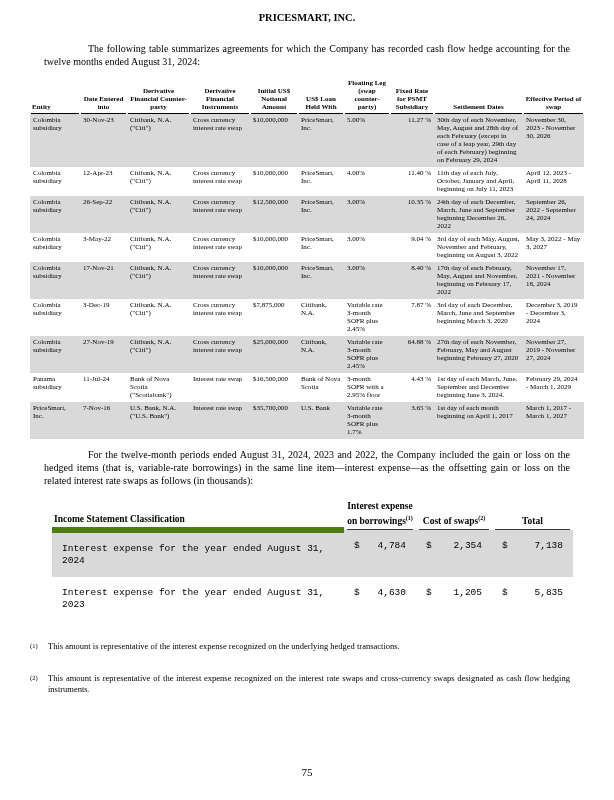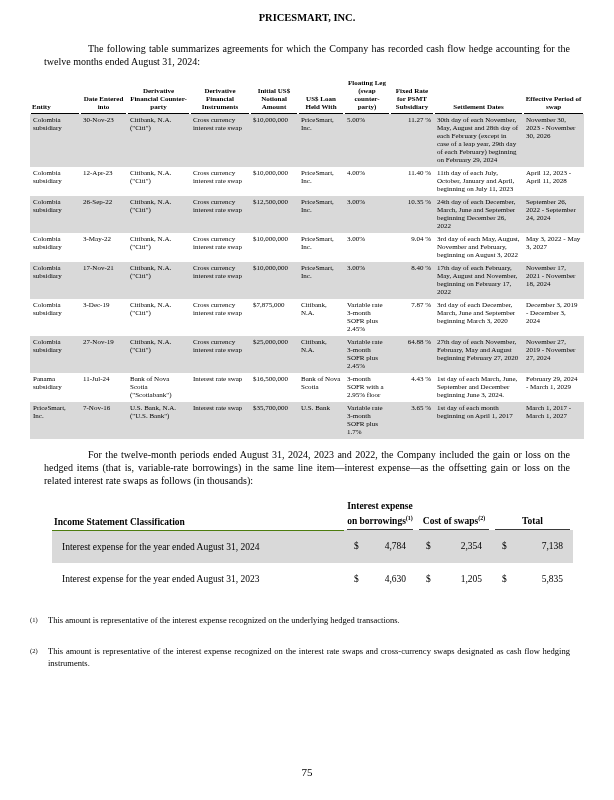--- a/index.html
+++ b/index.html
@@ -41,24 +41,24 @@
   table.expense {
     margin: 13px 0 0 52px; width: 521px;
     border-collapse: collapse; table-layout: fixed;
     font-size: 9.5px; line-height: 12px;
   }
   .expense col.e0 { width: 292px; } .expense col.e1 { width: 14px; }
   .expense col.e2 { width: 58px; }  .expense col.e3 { width: 16px; }
   .expense col.e4 { width: 60px; }  .expense col.e5 { width: 14px; }
   .expense col.e6 { width: 67px; }
   .expense th { font-weight: bold; vertical-align: bottom; }
-  .expense th.lbl { text-align: left; border-bottom: 1px solid #4d7c0f; padding: 0 2px 2px 2px; }
+  .expense th.lbl { text-align: left; border-bottom: 6px solid #4d7c0f; padding: 0 2px 2px 2px; }
   .expense th.grp { padding: 0 3px; }
   .expense th.grp .hd { display: block; border-bottom: 1.5px solid #3a3a3a; padding-bottom: 2px; text-align: center; }
-  .expense td { vertical-align: top; padding: 10px; }
+  .expense td { vertical-align: top; padding: 10px; font-family: Liberation Mono, monospace; }
   .expense td.val { text-align: right; }
   .expense tr.shade td { background: #d9d9d9; }
   .expense sup { font-size: 6px; }
 
   
   .footnotes { margin: 9px 44px 0 30px; }
   .fn { display: flex; margin-top: 20px; font-size: 8.5px; line-height: 11.5px; }
   .fn .marker { width: 18px; flex-shrink: 0; font-size: 6.5px; position: relative; top: -1px; }
   .fn .txt { flex: 1; text-align: justify; }
 

